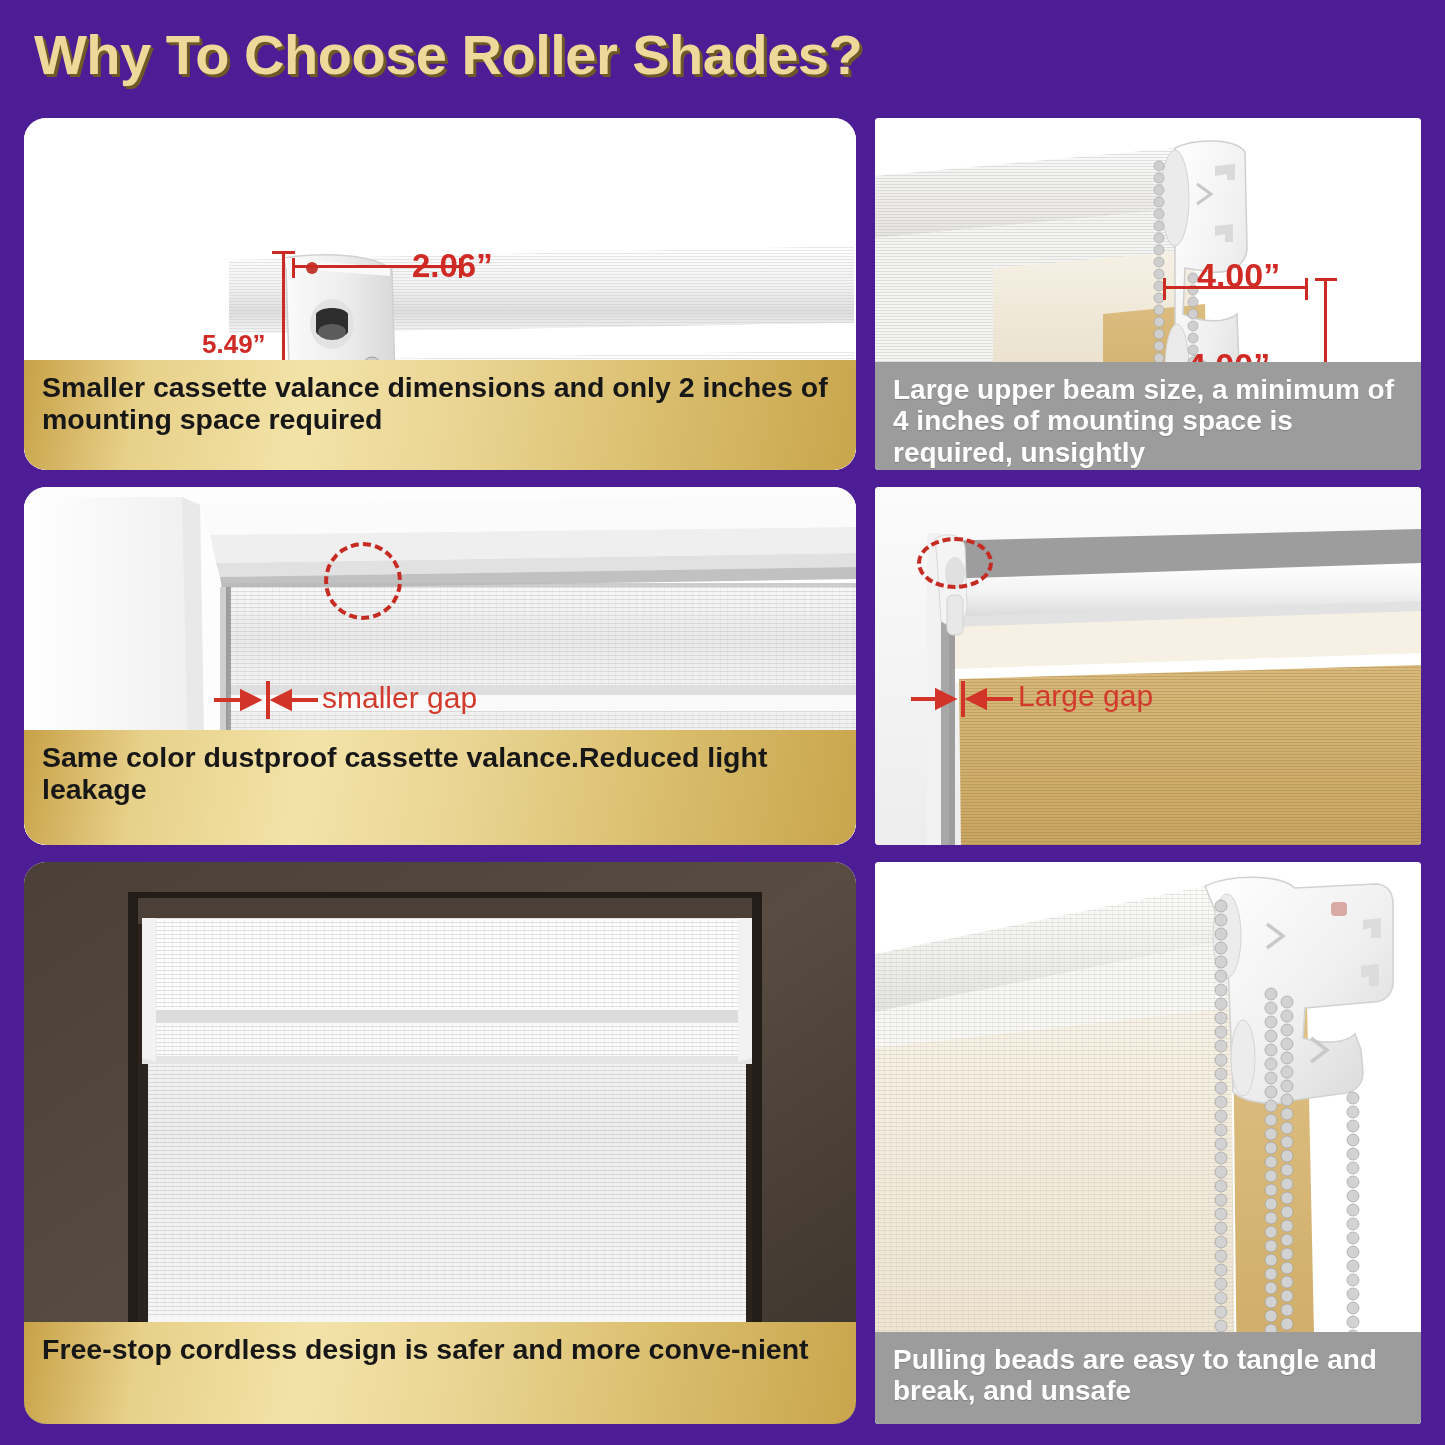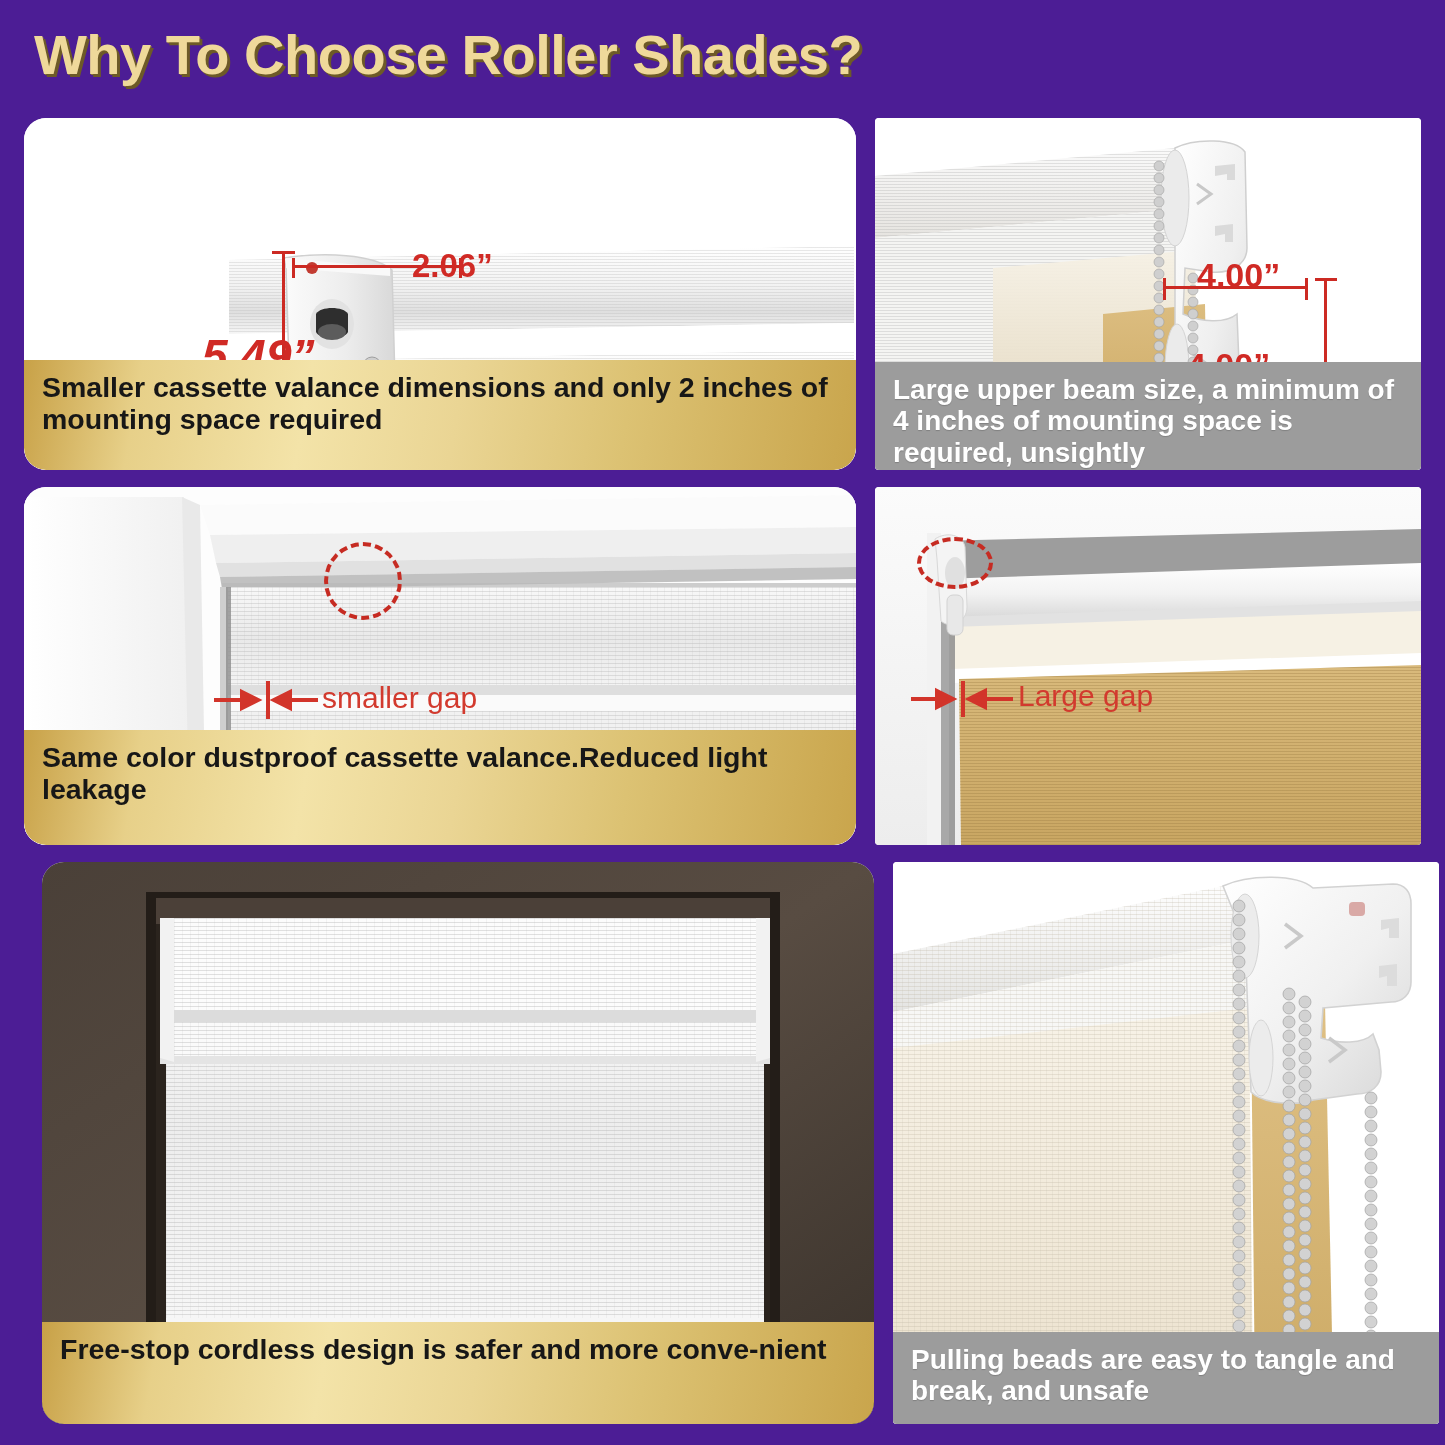--- a/index.html
+++ b/index.html
@@ -19,21 +19,21 @@
     text-shadow: 3px 3px 0 #6d5a27, 1px 1px 0 #8a7334;
     white-space: nowrap;
   }
 
   
   .panel { position: absolute; overflow: hidden; background: #fff; }
   .panel.left  { left: 24px;  width: 832px; border-radius: 22px; }
   .panel.right { left: 875px; width: 546px; border-radius: 4px; }
   .row1 { top: 118px; height: 352px; }
   .row2 { top: 487px; height: 358px; }
-  .row3 { top: 862px; height: 562px; margin-left: 18px; }
+  .row3 { top: 862px; height: 562px; }
 
   .photo { position: absolute; left: 0; top: 0; right: 0; bottom: 0; overflow: hidden; }
 
   
   .caption {
     position: absolute; left: 0; right: 0; bottom: 0;
     display: flex; align-items: flex-start;
     padding: 12px 18px 10px 18px;
     font-weight: bold; line-height: 1.12;
     z-index: 40;
@@ -118,21 +118,21 @@
         <line x1="343" y1="248" x2="353" y2="248" stroke="#8a8a8a" stroke-width="2"></line>
         <circle cx="310" cy="312" r="16" fill="#d6d6d6" stroke="#a8a8a8" stroke-width="1.2"></circle>
         <path d="M303,308 L317,308 M310,304 L310,316" stroke="#8d8d8d" stroke-width="2.5"></path>
 
         <path d="M205,318 L830,300 L830,312 L205,332 Z" fill="#cdcdcd" opacity="0.5"></path>
       </svg>
 
       <div class="dimline" style="left:258px; top:133px; width:3px; height:197px;"></div>
       <div class="dimline" style="left:248px; top:133px; width:23px; height:3px;"></div>
       <div class="dimline" style="left:248px; top:327px; width:23px; height:3px;"></div>
-      <div class="dimtext" style="left:178px; top:211px; font-size:46px;font-style:italic;">5.49”</div>
+      <div class="dimtext" style="left:178px; top:211px; font-size:26px;">5.49”</div>
 
       <div class="dimline" style="left:268px; top:147px; width:170px; height:3px;"></div>
       <div class="dimline" style="left:268px; top:140px; width:3px; height:20px;"></div>
       <div class="dimline" style="left:435px; top:140px; width:3px; height:20px;"></div>
       <div class="dimtext" style="left:350px; top:129px; font-size:33px;margin-left:38px;">2.06”</div>
     </div>
 
     <div class="caption gold cap-r1l">
       <span>Smaller cassette valance dimensions and only 2 inches of mounting space required</span>
     </div>

